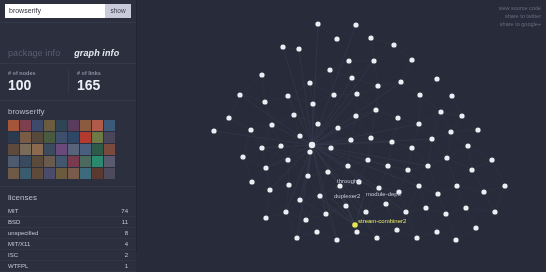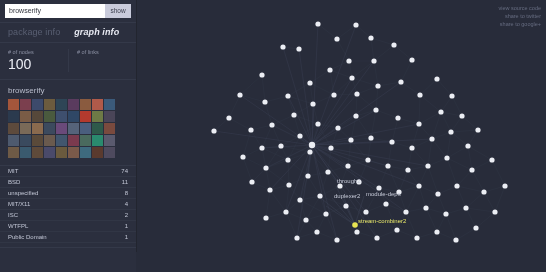--- a/index.html
+++ b/index.html
@@ -63,28 +63,29 @@
     cursor: pointer;
     padding: 0;
   }
 
   
   .tabs {
     display: flex;
     padding: 4px 8px 5px 8px;
     gap: 14px;
     align-items: baseline;
+    margin-top: 21px;
   }
   .tab { font-size: 9px; cursor: pointer; letter-spacing: 0.1px; }
   .tab.inactive { color: #595f72; }
   .tab.active { color: #e8eaf2; font-weight: bold; font-style: italic; }
 
   
   .stats { display: flex; padding: 6px 0 7px 0; }
-  .stat { flex: 1 1 50%; padding-left: 8px; }
+  .stat { flex: 1 1 50%; padding-left: 8px; font-weight: bold; }
   .stat + .stat { border-left: 1px solid #343949; }
   .stat-label { font-size: 5.5px; color: #8b90a3; margin-bottom: 2px; }
   .stat-value { font-size: 14px; color: #eceef5; line-height: 15px; }
 
   
   .section-title {
     font-size: 8px; color: #b9bdcc;
     padding: 6px 8px 4px 8px;
   }
   .avatar-grid {
@@ -547,20 +548,21 @@
     </div>
 
     <div class="panel">
       <div class="stats">
         <div class="stat">
           <div class="stat-label"># of nodes</div>
           <div class="stat-value">100</div>
         </div>
         <div class="stat">
           <div class="stat-label"># of links</div>
+          <div class="stat-value">165</div>
         </div>
       </div>
     </div>
 
     <div class="panel">
       <div class="section-title">browserify</div>
       <div class="avatar-grid" id="avatar-grid">
           <div class="avatar" style="background: rgb(164, 86, 59);"></div>
           <div class="avatar" style="background: rgb(123, 63, 78);"></div>
           <div class="avatar" style="background: rgb(61, 74, 107);"></div>
@@ -603,20 +605,21 @@
           <div class="avatar" style="background: rgb(74, 74, 106);"></div>
           <div class="avatar" style="background: rgb(106, 90, 62);"></div>
           <div class="avatar" style="background: rgb(122, 90, 74);"></div>
           <div class="avatar" style="background: rgb(62, 106, 126);"></div>
           <div class="avatar" style="background: rgb(90, 58, 46);"></div>
           <div class="avatar" style="background: rgb(78, 74, 94);"></div>
         </div>
     </div>
 
     <div class="panel">
+      <div class="section-title">licenses</div>
       <div class="license-list" id="license-list">
           <div class="license-row">
             <span class="license-name">MIT</span>
             <span class="license-count">74</span>
           </div>
           <div class="license-row">
             <span class="license-name">BSD</span>
             <span class="license-count">11</span>
           </div>
           <div class="license-row">

